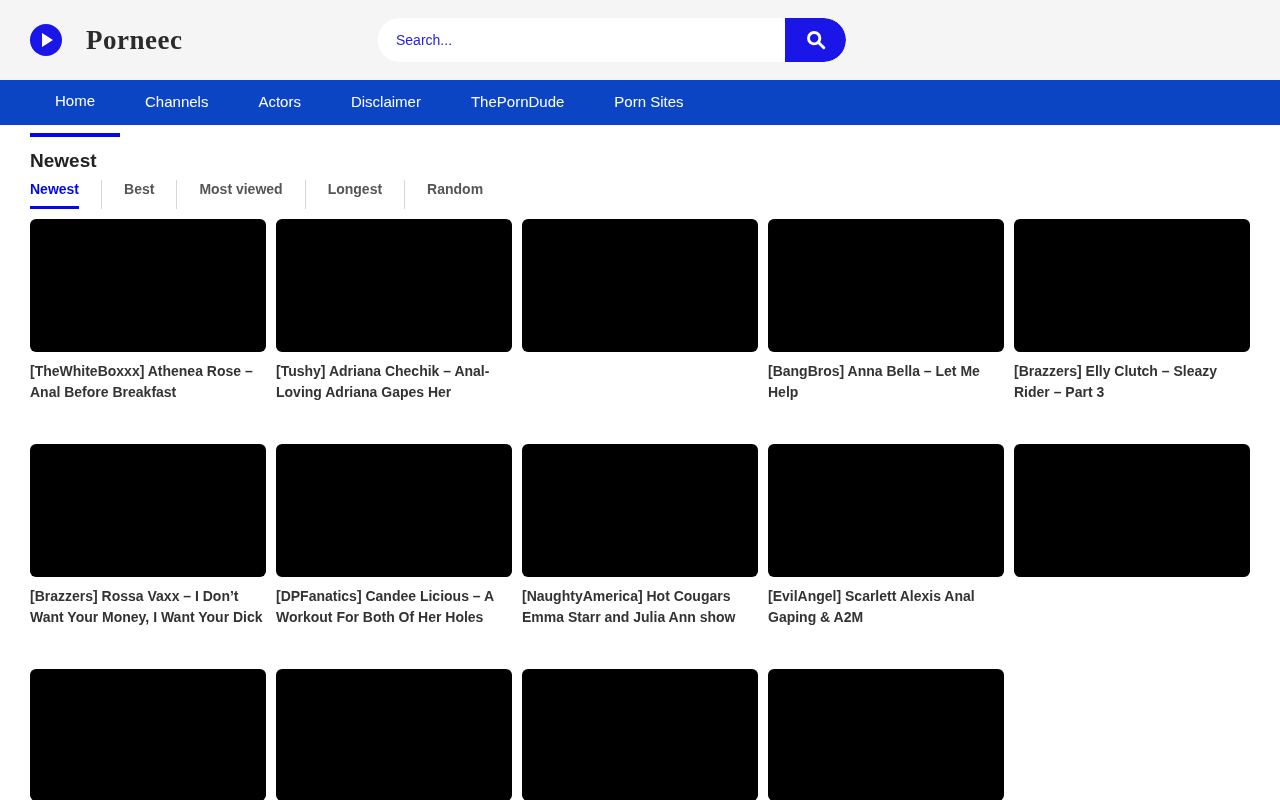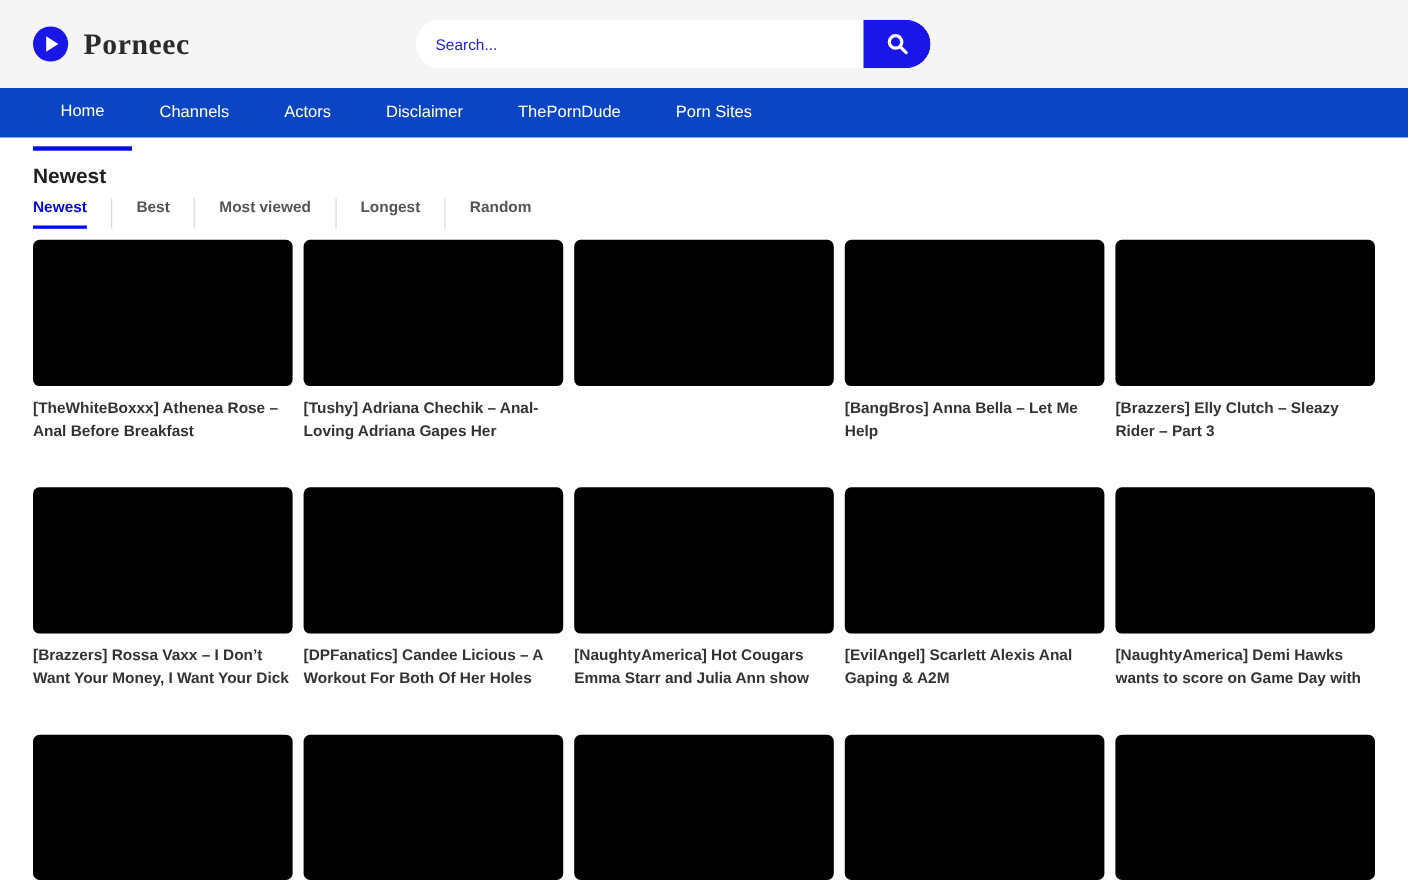--- a/index.html
+++ b/index.html
@@ -8,21 +8,21 @@
   
   .site-header {
     position: relative;
     height: 80px;
     background: #f5f5f6;
   }
   .brand {
     position: absolute;
     left: 30px; top: 0;
     height: 80px;
-    display: flex; align-items: center; gap: 14px;
+    display: flex; align-items: center; gap: 24px;
     cursor: pointer;
   }
   .play-circle {
     width: 32px; height: 32px;
     background: #1b16e8;
     border-radius: 50%;
     display: flex; align-items: center; justify-content: center;
   }
   .play-circle::after {
     content: "";
@@ -213,24 +213,20 @@
       <div class="video-title">[DPFanatics] Candee Licious – A Workout For Both Of Her Holes</div>
     </div>
     <div class="video-card">
       <div class="video-thumb"></div>
       <div class="video-title">[NaughtyAmerica] Hot Cougars Emma Starr and Julia Ann show</div>
     </div>
     <div class="video-card">
       <div class="video-thumb"></div>
       <div class="video-title">[EvilAngel] Scarlett Alexis Anal Gaping &amp; A2M</div>
     </div>
-    <div class="video-card">
-      <div class="video-thumb"></div>
-      <div class="video-title">[NaughtyAmerica] Demi Hawks wants to score on Game Day with</div>
-    </div>
 
     <div class="video-card">
       <div class="video-thumb"></div>
       <div class="video-title"></div>
     </div>
     <div class="video-card">
       <div class="video-thumb"></div>
       <div class="video-title"></div>
     </div>
     <div class="video-card">

